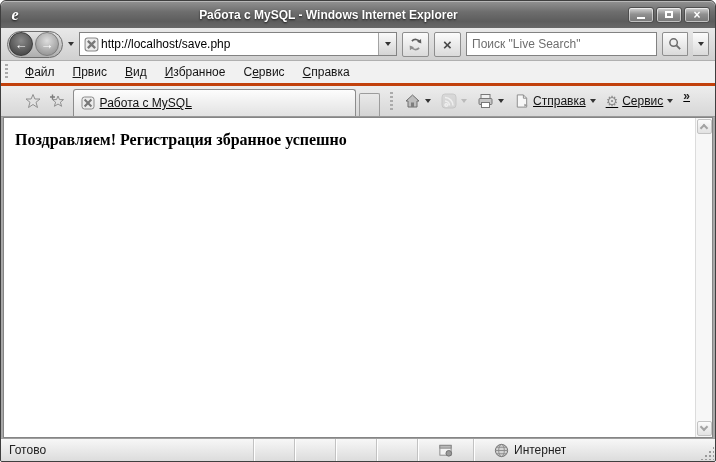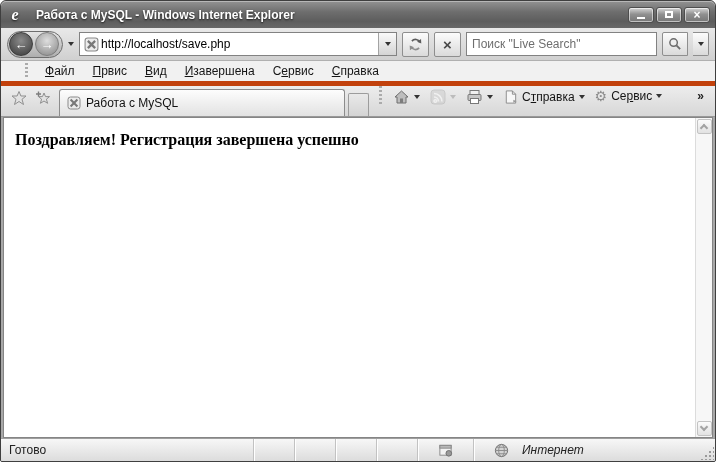--- a/index.html
+++ b/index.html
@@ -5,22 +5,22 @@
   html,body{margin:0;padding:0;background:#fff;}
   *{box-sizing:border-box;font-family:"Liberation Sans",sans-serif;}
   .window{width:716px;height:462px;border:1px solid #3f3f3f;border-radius:6px 6px 2px 2px;
     background:#a8a8a8;display:flex;flex-direction:column;overflow:hidden;}
   
   .titlebar{height:27px;flex:0 0 27px;display:flex;align-items:center;padding:0 5px;
     background:linear-gradient(#939393,#6e6e6e 40%,#5d5d5d 75%,#686868);
     border-radius:5px 5px 0 0;box-shadow:inset 0 1px 0 rgba(255,255,255,.35);}
   .ie-logo{width:18px;height:18px;color:#fff;font:italic bold 16px "Liberation Serif",serif;
     text-shadow:0 1px 2px rgba(0,0,0,.8);display:flex;align-items:center;justify-content:center;}
-  .title-text{color:#fff;font-size:12px;font-weight:bold;margin-left:12px;
-    text-shadow:0 1px 2px rgba(0,0,0,.75);white-space:nowrap;flex:1;}
+  .title-text{color:#fff;font-size:12px;font-weight:bold;margin-left:5px;
+    text-shadow:0 1px 2px rgba(0,0,0,.75);white-space:nowrap;flex:1;text-align:center;}
   .win-btns{display:flex;gap:2px;}
   .win-btn{width:26px;height:16px;border:1px solid #4e4e4e;border-radius:3px;
     background:linear-gradient(#d6d6d6,#909090 45%,#767676);
     box-shadow:inset 0 0 0 1px rgba(255,255,255,.55);display:flex;align-items:center;justify-content:center;}
   .glyph-min{width:8px;height:2px;background:#fff;margin-top:6px;}
   .glyph-max{width:8px;height:7px;border:2px solid #fff;}
   .glyph-close{color:#fff;font-size:12px;font-weight:bold;line-height:1;}
   
   .addressrow{height:33px;flex:0 0 33px;display:flex;align-items:center;gap:5px;padding:0 6px;
     background:linear-gradient(#e9e9e9,#d0d0d0);border-bottom:1px solid #b0b0b0;}
@@ -40,29 +40,29 @@
     background:linear-gradient(#fcfcfc,#dadada);display:flex;align-items:center;justify-content:center;}
   .stop-x{color:#4a4a4a;font-size:15px;font-weight:bold;line-height:1;}
   .search-box{flex:1;height:24px;background:#fff;border:1px solid #828282;display:flex;align-items:center;}
   .search-box input{border:0;outline:0;flex:1;font-size:12px;padding:0 5px;background:transparent;color:#444;}
   .search-box input::placeholder{color:#6e6e6e;opacity:1;}
   .search-go{width:26px;height:24px;border:1px solid #8e8e8e;border-radius:2px 0 0 2px;
     background:linear-gradient(#fcfcfc,#dadada);display:flex;align-items:center;justify-content:center;}
   .search-caret{width:16px;height:24px;border:1px solid #8e8e8e;border-left:0;border-radius:0 2px 2px 0;
     background:linear-gradient(#fcfcfc,#dadada);display:flex;align-items:center;justify-content:center;}
   
-  .menubar{height:25px;flex:0 0 25px;background:#f1f1f1;border-bottom:5px solid #c2410c;
-    display:flex;align-items:center;padding-left:24px;}
+  .menubar{height:25px;flex:0 0 25px;background:#f1f1f1;border-bottom:3px solid #c2410c;
+    display:flex;align-items:center;padding-left:4px;}
   .grip{width:3px;height:16px;margin-right:8px;
     background:repeating-linear-gradient(to bottom,#ababab 0 2px,transparent 2px 4px);}
   .menu-item{font-size:12px;color:#151515;padding:3px 9px;white-space:nowrap;}
   .akey{text-decoration:underline;}
   
   .tabrow{height:31px;flex:0 0 31px;background:linear-gradient(#ededed,#d7d7d7);
-    border-bottom:1px solid #989898;display:flex;align-items:flex-start;padding:0 6px;position:relative;}
+    border-bottom:1px solid #989898;display:flex;align-items:center;padding:0 20px;position:relative;text-decoration:underline;}
   .star-btn{width:24px;height:24px;display:flex;align-items:center;justify-content:center;}
   .tab{width:286px;height:27px;align-self:flex-end;margin-left:4px;display:flex;align-items:center;gap:5px;
     padding:0 7px;border:1px solid #8c8c8c;border-bottom:none;border-radius:3px 3px 0 0;
     background:linear-gradient(#fdfdfd,#e2e2e2);font-size:12px;color:#111;}
   .tab-stub{width:21px;height:23px;align-self:flex-end;margin-left:3px;border:1px solid #9c9c9c;border-bottom:none;
     border-radius:2px 2px 0 0;background:linear-gradient(#e9e9e9,#d4d4d4);}
   .cmd-sep{width:3px;height:18px;margin:0 6px 0 10px;
     background:repeating-linear-gradient(to bottom,#ababab 0 2px,transparent 2px 4px);}
   .cmd-btn{display:flex;align-items:center;gap:4px;padding:3px 5px;font-size:12px;color:#151515;border-radius:2px;}
   .cmd-btn.disabled{opacity:.55;}
@@ -79,21 +79,21 @@
   .chev{width:6px;height:6px;border-left:2px solid #a3a3a3;border-bottom:2px solid #a3a3a3;}
   .chev.up{transform:rotate(135deg);margin-top:3px;}
   .chev.down{transform:rotate(-45deg);margin-bottom:3px;}
   
   .statusbar{height:23px;flex:0 0 23px;background:linear-gradient(#f7f7f7,#dcdcdc);
     border-top:1px solid #9e9e9e;display:flex;align-items:stretch;font-size:12px;color:#222;}
   .sb-cell{display:flex;align-items:center;border-left:1px solid #c2c2c2;box-shadow:inset 1px 0 0 #fff;padding:0 20px;}
   .sb-text{flex:0 0 252px;padding-left:8px;display:flex;align-items:center;border-left:none;box-shadow:none;}
   .sb-empty{flex:0 0 26px;}
   .sb-icon{flex:0 0 30px;justify-content:center;}
-  .sb-zone{flex:1;gap:13px;font-style:italic;}
+  .sb-zone{flex:1;gap:5px;}
   .sb-zoom{flex:0 0 88px;gap:5px;justify-content:flex-end;padding-right:8px;}
   .resize-grip{width:14px;align-self:flex-end;height:14px;margin:0 1px 1px 0;
     background-image:radial-gradient(#9a9a9a 1px,transparent 1.3px);background-size:4px 4px;
     clip-path:polygon(100% 0,100% 100%,0 100%);}
 </style>
 </head>
 <body>
 
 <div class="window">
 
@@ -156,21 +156,21 @@
     <div class="search-caret">
         <span class="caret"></span>
       </div>
   </div>
 
   <div class="menubar">
     <div class="grip"></div>
     <div class="menu-item"><span></span><span class="akey">Ф</span><span>айл</span></div>
     <div class="menu-item"><span></span><span class="akey">П</span><span>рвис</span></div>
     <div class="menu-item"><span></span><span class="akey">В</span><span>ид</span></div>
-    <div class="menu-item"><span></span><span class="akey">И</span><span>завершена</span></div>
+    <div class="menu-item"><span></span><span class="akey">И</span><span>збранное</span></div>
     <div class="menu-item"><span>С</span><span class="akey">е</span><span>рвис</span></div>
     <div class="menu-item"><span></span><span class="akey">С</span><span>правка</span></div>
   </div>
 
   <div class="tabrow">
     <div class="star-btn">
       <svg width="16" height="16" viewBox="0 0 16 16">
         <polygon points="8,1.5 9.9,6 15,6 11,9.3 12.5,14.5 8,11.5 3.5,14.5 5,9.3 1,6 6.1,6" fill="#e2e2e2" stroke="#8f8f8f"></polygon>
       </svg>
     </div>
@@ -223,21 +223,21 @@
     <div class="cmd-btn">
       <span class="gear-glyph">⚙</span>
       <span><span>Се</span><span class="akey">р</span><span>вис</span></span>
       <span class="caret"></span>
     </div>
     <div class="overflow">»</div>
   </div>
 
   <div class="content">
     <div class="page-main">
-      <h2 class="page-heading">Поздравляем! Регистрация завершена успешно</h2>
+      <h2 class="page-heading">Поздравляем! Регистрация збранное успешно</h2>
     </div>
     <div class="scrollbar">
       <div class="sb-btn">
           <span class="chev up"></span>
         </div>
       <div class="sb-btn">
           <span class="chev down"></span>
         </div>
     </div>
   </div>

